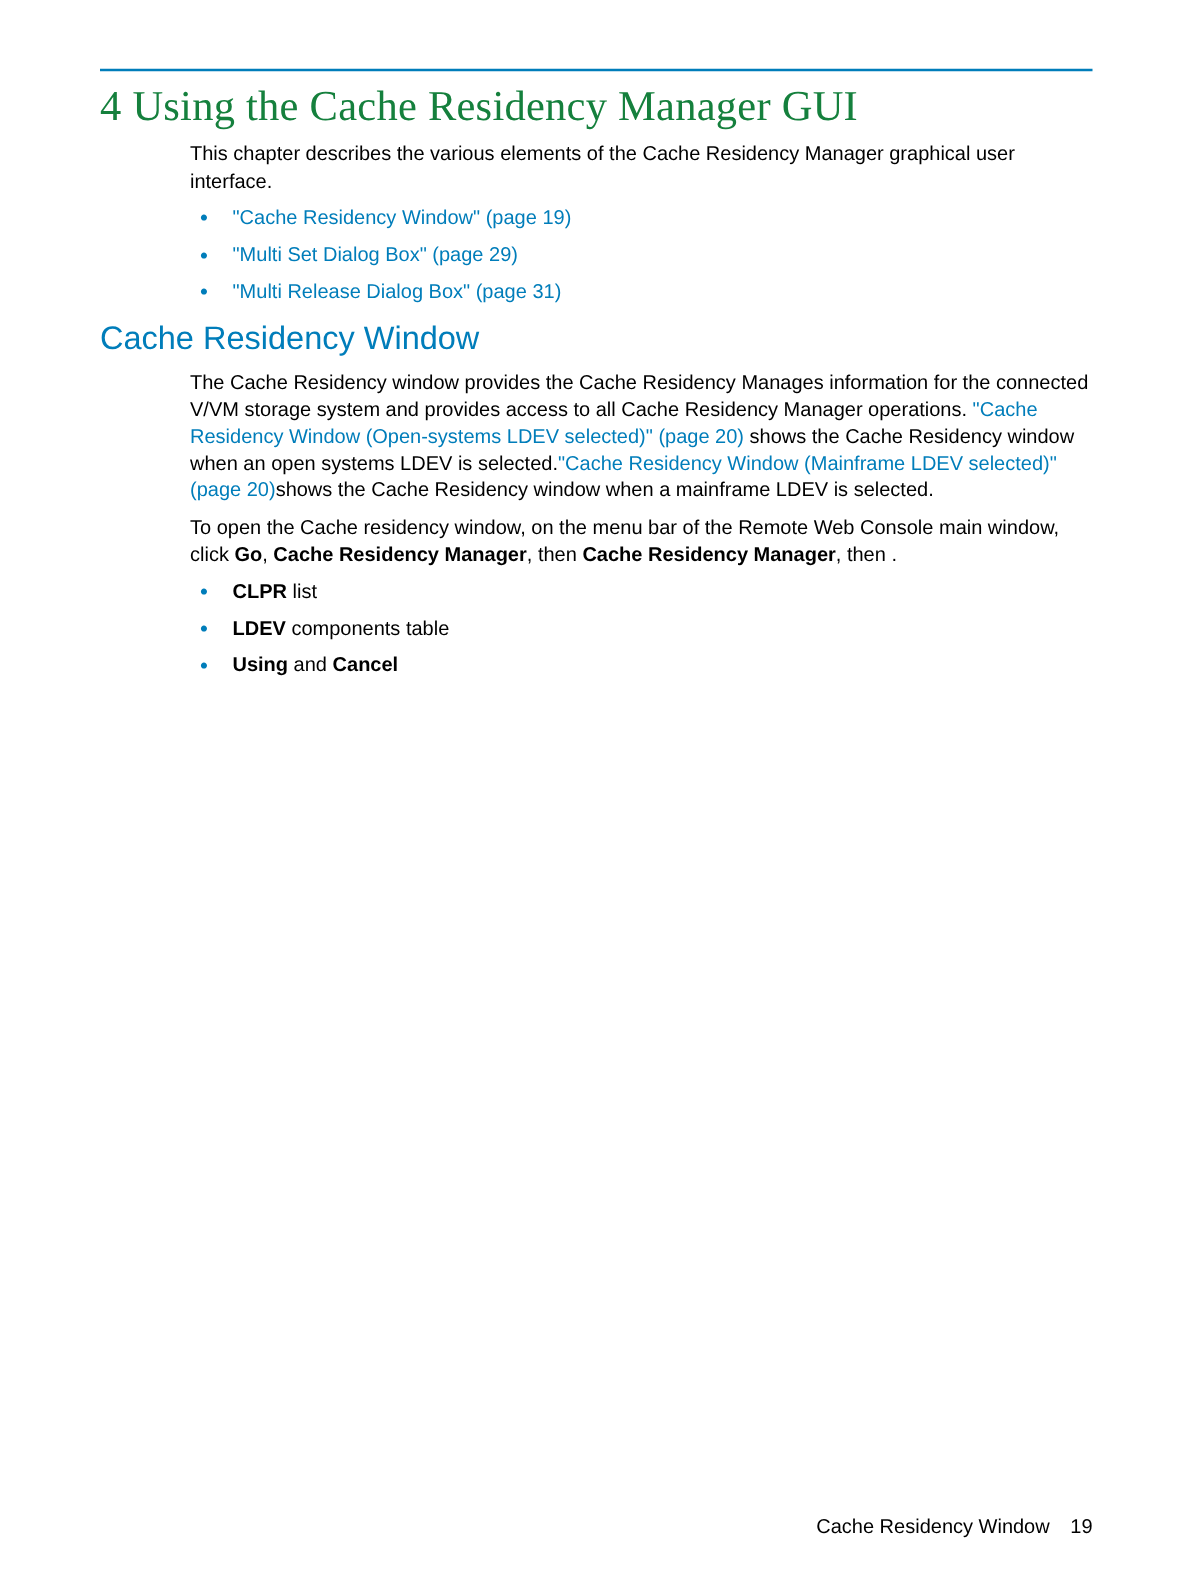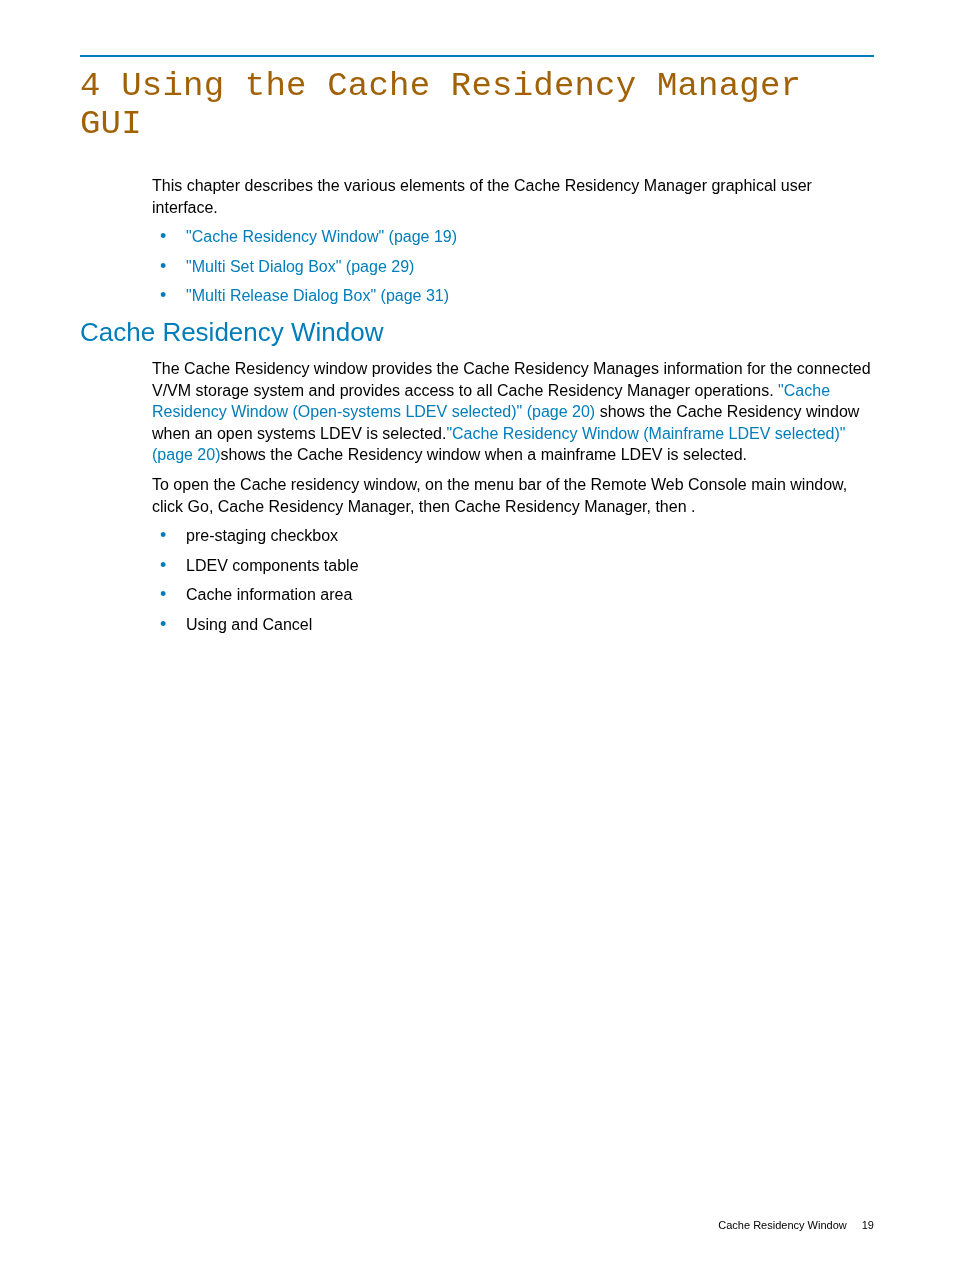--- a/index.html
+++ b/index.html
@@ -10,27 +10,27 @@
       font-family: Arial, Helvetica, sans-serif;
       color: #000;
       position: relative;
       padding: 55px 80px 45px 80px;
     }
     .top-rule {
       border-top: 2.5px solid #007dba;
       margin-bottom: 10px;
     }
     h1.chapter {
-      font-family: Liberation Mono, monospace;
+      font-family: Liberation Serif, serif;
       font-stretch: condensed;
       font-weight: 400;
-      color: #a16207;
+      color: #15803d;
       font-size: 34px;
       letter-spacing: 0.2px;
-      margin-bottom: 32px;
+      margin-bottom: 8px;
     }
     h2.section {
       font-family: "Arial Narrow", Arial, sans-serif;
       font-stretch: condensed;
       font-weight: 400;
       color: #007dba;
       font-size: 26px;
       margin-top: 10px;
       margin-bottom: 10px;
     }
@@ -41,21 +41,21 @@
       font-size: 16px;
       line-height: 1.35;
       margin-bottom: 8px;
       color: #000;
     }
     a.link, .link {
       color: #007dba;
       text-decoration: none;
     }
     em.italic { font-style: italic; }
-    strong.bold { font-weight: 400; }
+    strong.bold { font-weight: 700; }
     ul.bullets {
       list-style: none;
       margin: 6px 0 10px 0;
     }
     ul.bullets li {
       position: relative;
       padding-left: 34px;
       font-size: 16px;
       line-height: 1.35;
       margin-bottom: 8px;
@@ -66,21 +66,21 @@
       left: 8px;
       top: 0;
       color: #007dba;
       font-size: 18px;
       line-height: 1.2;
     }
     .footer {
       position: absolute;
       bottom: 40px;
       right: 80px;
-      font-size: 11px;
+      font-size: 16px;
       color: #000;
     }
     .footer .pnum { margin-left: 12px; }
   </style>
 </head>
 <body>
 
 <div class="top-rule"></div>
 
 <h1 class="chapter">
@@ -105,23 +105,22 @@
   <p class="body">
     <span>The Cache Residency window provides the Cache Residency Manages information for the connected V/VM storage system and provides access to all Cache Residency Manager operations. </span><a class="link">"Cache Residency Window (Open-systems LDEV selected)" (page 20)</a><span> shows the Cache Residency window when an open systems LDEV is selected.</span><a class="link">"Cache Residency Window (Mainframe LDEV selected)" (page 20)</a><span>shows the Cache Residency window when a mainframe LDEV is selected.</span>
   </p>
 
   <p class="body">
     <span>To open the Cache residency window, on the menu bar of the Remote Web Console main window, click </span><strong class="bold">Go</strong><span>, </span><strong class="bold">Cache Residency Manager</strong><span>, then </span><strong class="bold">Cache Residency Manager</strong><span>, then .</span>
   </p>
 
 
   <ul class="bullets">
-    <li><strong class="bold">pre-staging</strong><span> checkbox</span></li>
+    <li><strong class="bold">CLPR</strong><span> list</span></li>
     <li><strong class="bold">LDEV</strong><span> components table</span></li>
-    <li><strong class="bold">Cache</strong><span> information area</span></li>
     <li><strong class="bold">Using</strong><span> and </span><strong class="bold">Cancel</strong></li>
   </ul>
 </div>
 
 <div class="footer">
   <span>Cache Residency Window</span>
   <span class="pnum">19</span>
 </div>
 
 </body></html>

